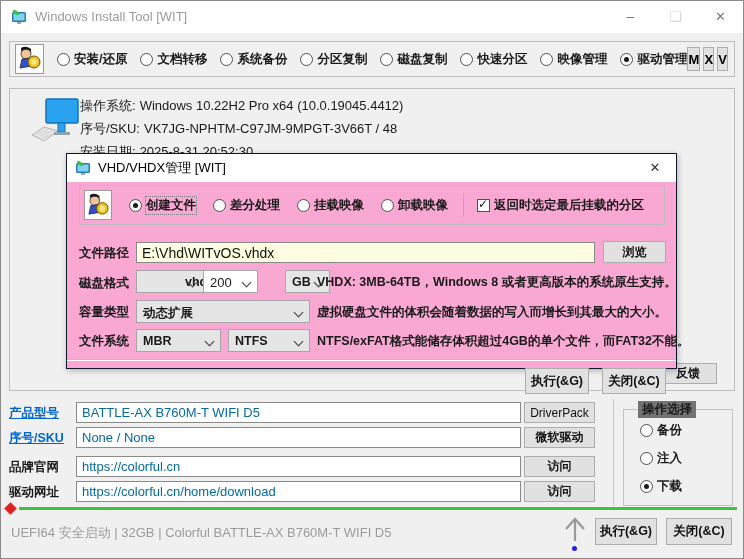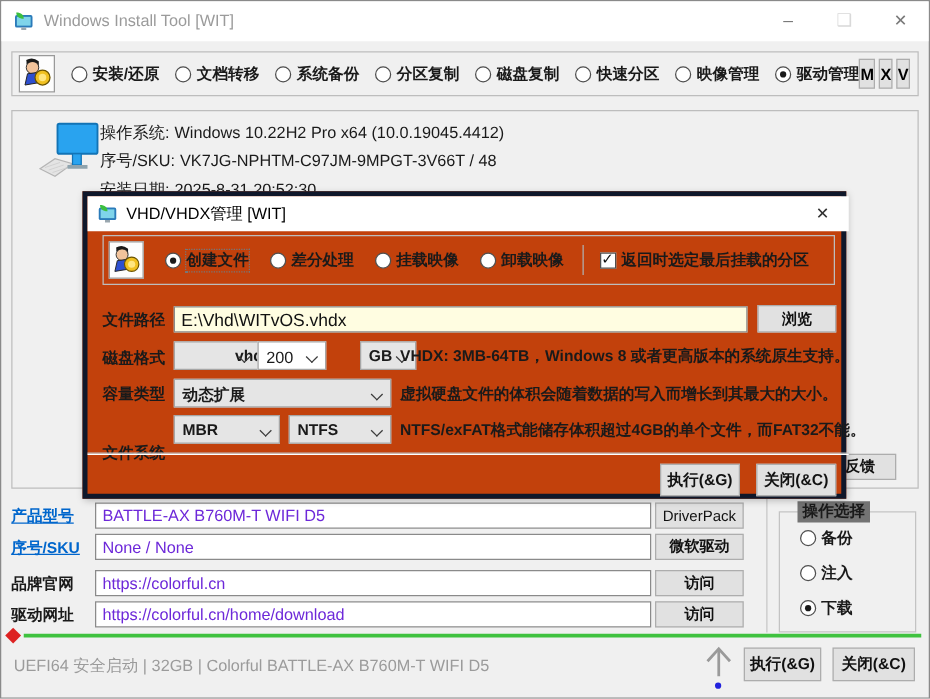--- a/index.html
+++ b/index.html
@@ -37,59 +37,59 @@
   .info-line { position:absolute; left:70px; font-size:13px; white-space:nowrap; }
   .info-label { margin-right:4px; }
   .il-0 { top:8px; } .il-1 { top:31px; } .il-2 { top:54px; }
   .feedback-btn { position:absolute; left:649px; top:274px; width:58px; height:21px; }
 
   .btn { background:#e1e1e1; border:1px solid #adadad; font-family:inherit; font-size:12px; font-weight:600; color:#111; }
 
   
   .frow-label { position:absolute; left:8px; font-size:12.5px; font-weight:600; white-space:nowrap; }
   .frow-label.link { color:#0066cc; text-decoration:underline; cursor:pointer; }
-  .frow-input { position:absolute; left:75px; width:445px; height:21px; background:#fff; border:1px solid #8a8a8a; font-family:inherit; font-size:13px; padding:0 5px; color:#6d28d9; }
+  .frow-input { position:absolute; left:75px; width:445px; height:21px; background:#fff; border:1px solid #8a8a8a; font-family:inherit; font-size:13px; padding:0 5px; color:#0369a1; }
   .frow-btn { position:absolute; left:523px; width:71px; height:21px; }
   .fr-0 { top:401px; } .fr-1 { top:426px; } .fr-2 { top:455px; } .fr-3 { top:480px; }
   .lbl-off { margin-top:3px; }
   .vsep { position:absolute; left:612px; top:398px; width:1px; height:107px; background:#c6c6c6; }
 
   .op-group { left:622px; top:408px; width:110px; height:97px; border:1px solid #c3c3c3; }
   .op-title { position:absolute; left:14px; top:-9px; background:#737373; padding:0 4px; font-weight:600; font-size:12.5px; }
   .op-radio { position:absolute; left:16px; }
   .op-0 { top:12px; } .op-1 { top:40px; } .op-2 { top:68px; }
 
   
   .marker { position:absolute; left:5px; top:503px; width:9px; height:9px; background:#dd2222; transform:rotate(45deg); }
   .progress { position:absolute; left:18px; top:506px; width:718px; height:3px; background:#3fc23f; }
   .status-text { position:absolute; left:10px; top:523px; font-size:13px; color:#9b9b9b; white-space:nowrap; }
   .up-arrow { position:absolute; left:561px; top:513px; }
   .blue-dot { position:absolute; left:571px; top:545px; width:5px; height:5px; border-radius:50%; background:#2222dd; }
   .main-exec { position:absolute; left:594px; top:517px; width:62px; height:27px; font-size:12.5px; }
   .main-close { position:absolute; left:665px; top:517px; width:66px; height:27px; font-size:12.5px; }
 
   
-  .dialog { position:absolute; left:65px; top:152px; width:611px; height:246px; background:#c2410c; border:4px solid #0f172a; box-shadow:1px 2px 6px rgba(0,0,0,0.25); }
+  .dialog { position:absolute; left:65px; top:152px; width:611px; height:216px; background:#f9a8d4; border:1px solid #0f172a; box-shadow:1px 2px 6px rgba(0,0,0,0.25); }
   .dlg-titlebar { position:absolute; left:0; top:0; width:609px; height:28px; background:#ffffff; }
   .dlg-icon { position:absolute; left:8px; top:6px; width:16px; height:16px; }
   .dlg-title { position:absolute; left:31px; top:0; line-height:28px; font-size:13px; color:#000; }
   .dlg-close { position:absolute; right:0; top:0; width:42px; height:28px; text-align:center; line-height:28px; font-size:13px; color:#333; }
 
   .dlg-group { left:12px; top:31px; width:586px; height:40px; display:flex; align-items:center; padding-left:4px; }
   .dlg-group .radio-item { margin-left:17px; }
   .dlg-group .radio-label { font-size:12.5px; }
   .focus-rect { outline:1px dotted #777; }
   .dlg-sep { width:1px; height:24px; background:#b0b0b0; margin-left:15px; }
   .checkbox-item { display:inline-flex; align-items:center; margin-left:13px; white-space:nowrap; }
   .checkbox { width:13px; height:13px; border:1px solid #4f4f4f; background:#fff; position:relative; flex:0 0 auto; }
   .checkbox.checked::after { content:"✓"; position:absolute; left:0px; top:-3px; font-size:12px; font-weight:700; color:#111; }
   .checkbox-label { margin-left:4px; font-weight:600; font-size:12.5px; }
 
   .dlg-label { position:absolute; left:12px; font-size:12.5px; font-weight:600; }
-  .dl-1 { top:91px;text-align:right; } .dl-2 { top:121px; } .dl-3 { top:150px; } .dl-4 { top:197px; }
+  .dl-1 { top:91px;text-align:right; } .dl-2 { top:121px; } .dl-3 { top:150px; } .dl-4 { top:179px; }
   .path-input { position:absolute; left:69px; top:88px; width:459px; height:21px; background:#fffde1; border:1px solid #8a8a8a; font-family:inherit; font-size:14px; padding:0 5px; color:#111; }
   .browse-btn { position:absolute; left:536px; top:87px; width:63px; height:22px; }
 
   .combo { position:absolute; height:23px; background:#e5e5e5; border:1px solid #a6a6a6; font-size:12.5px; font-weight:600; padding:4px 18px 0 6px; white-space:nowrap; overflow:hidden; cursor:default; }
   .combo::after { content:""; position:absolute; right:7px; top:8px; width:6px; height:6px; border-right:1.5px solid #3a3a3a; border-bottom:1.5px solid #3a3a3a; transform:rotate(45deg); }
   .combo.editable { background:#fff; font-weight:400; font-size:13px; }
   .c-format { left:69px; top:116px; width:59px;padding-left:48px; }
   .c-size   { left:136px; top:116px; width:55px; }
   .c-unit   { left:198px; top:116px; width:45px;margin-left:20px; }
   .c-cap    { left:69px; top:146px; width:174px; }

